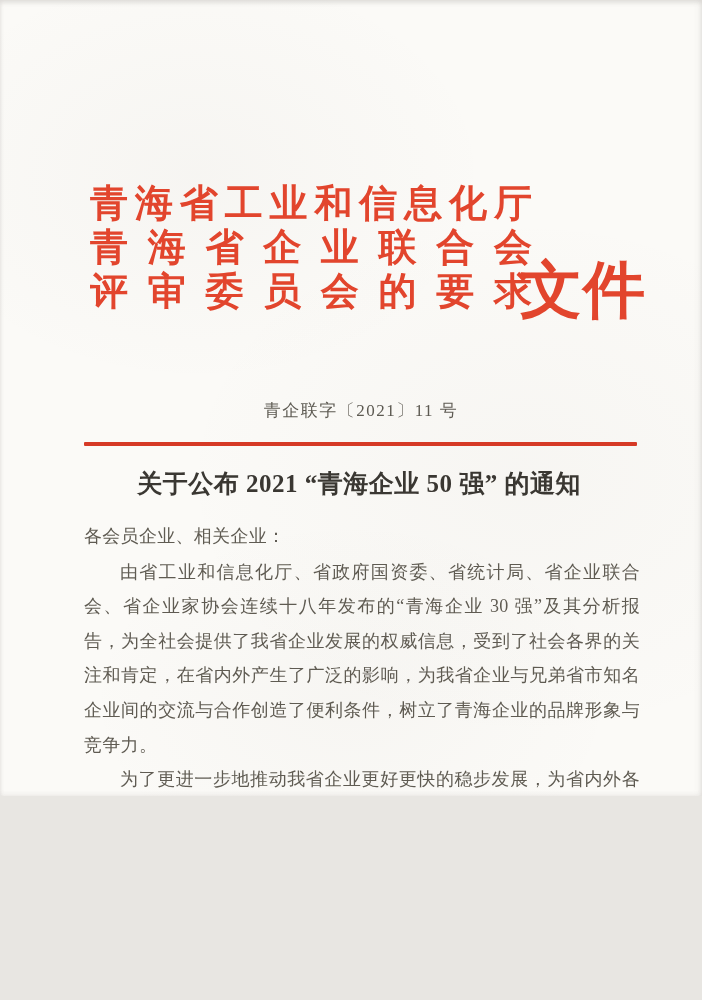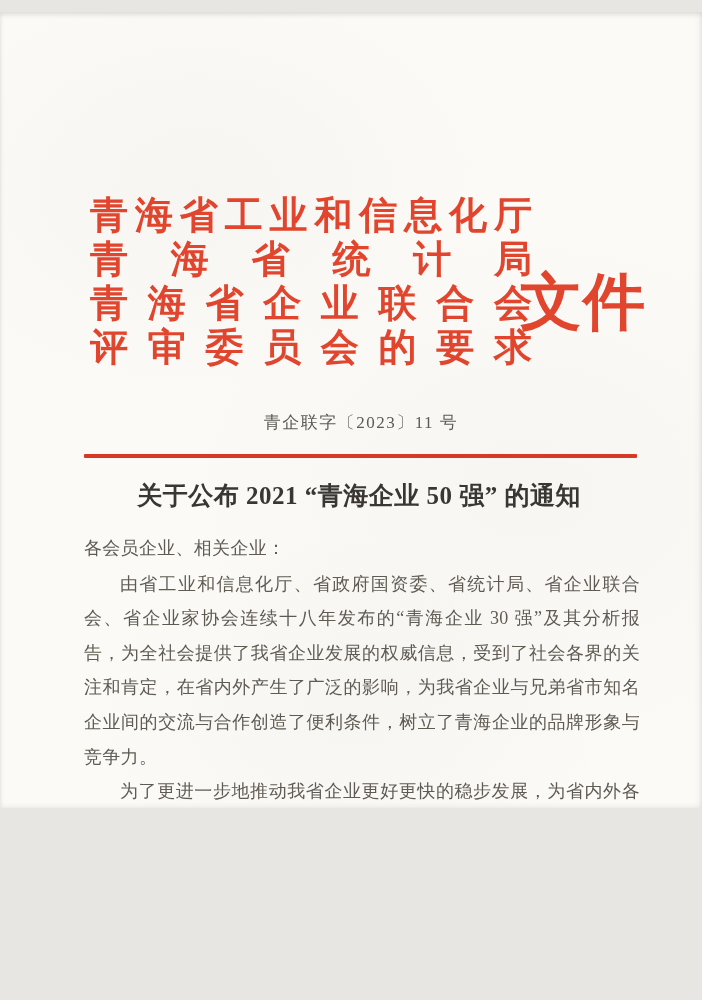--- a/index.html
+++ b/index.html
@@ -4,21 +4,21 @@
 <style>
   html, body {
     margin: 0;
     padding: 0;
     background: #e8e6e2;
   }
   .scan-page {
     position: relative;
     width: 702px;
     height: 796px;
-    margin: 12px auto;
+    margin: 0 auto;
     overflow: hidden;
     background:
       radial-gradient(ellipse 420px 300px at 28% 22%, rgba(120,110,100,0.035), transparent 70%),
       radial-gradient(ellipse 500px 380px at 75% 60%, rgba(120,110,100,0.03), transparent 70%),
       radial-gradient(ellipse 380px 260px at 50% 88%, rgba(120,110,100,0.03), transparent 70%),
       var(--paper, #fbfaf7);
     font-family: "Liberation Serif", "DejaVu Serif", serif;
   }
   
   .scan-page::after {
@@ -117,28 +117,27 @@
   .salutation { text-indent: 0; font-family: Liberation Mono, monospace; }
   .para { text-indent: 2em; }
 </style>
 </head>
 <body>
 
 <div class="scan-page">
 
   <div class="letterhead">
     <div class="org-line">青海省工业和信息化厅</div>
-    <div class="org-line">青海省统计局</div>
     <div class="org-line">青海省企业联合会</div>
     <div class="org-line">评审委员会的要求</div>
   </div>
 
   <div class="wenjian">文件</div>
 
-  <div class="doc-number">青企联字〔2023〕11 号</div>
+  <div class="doc-number">青企联字〔2021〕11 号</div>
 
   <div class="red-rule"></div>
 
   <div class="doc-title">关于公布 2021 “青海企业 50 强” 的通知</div>
 
   <div class="doc-body">
     <p class="salutation">各会员企业、相关企业：</p>
     <p class="para">由省工业和信息化厅、省政府国资委、省统计局、省企业联合会、省企业家协会连续十八年发布的“青海企业 30 强”及其分析报告，为全社会提供了我省企业发展的权威信息，受到了社会各界的关注和肯定，在省内外产生了广泛的影响，为我省企业与兄弟省市知名企业间的交流与合作创造了便利条件，树立了青海企业的品牌形象与竞争力。</p>
     <p class="para">为了更进一步地推动我省企业更好更快的稳步发展，为省内外各界提供青海企业发展的相关数据与研究信息。根据“中国企业 500 强”评审委员会的要求，由省工业和信息化厅等相关单位共同组织，并在中央驻青、省垣新闻单位和相关社会团体的协助下，按照国际通行惯例，采取企业自愿申报的方式，并以 2020 年企业销售收入（或主营业务收入）为标准，排出了“2021 年青海企业 50 强”名单。并经省内相关专家委员会审定，现将“2021 年青海企业 50 强”名单予以</p>
   </div>

